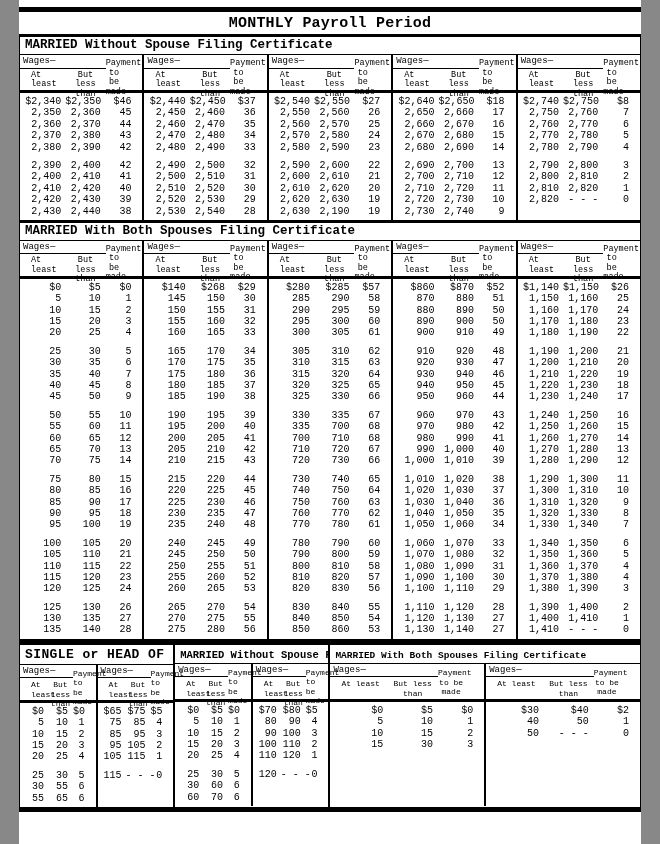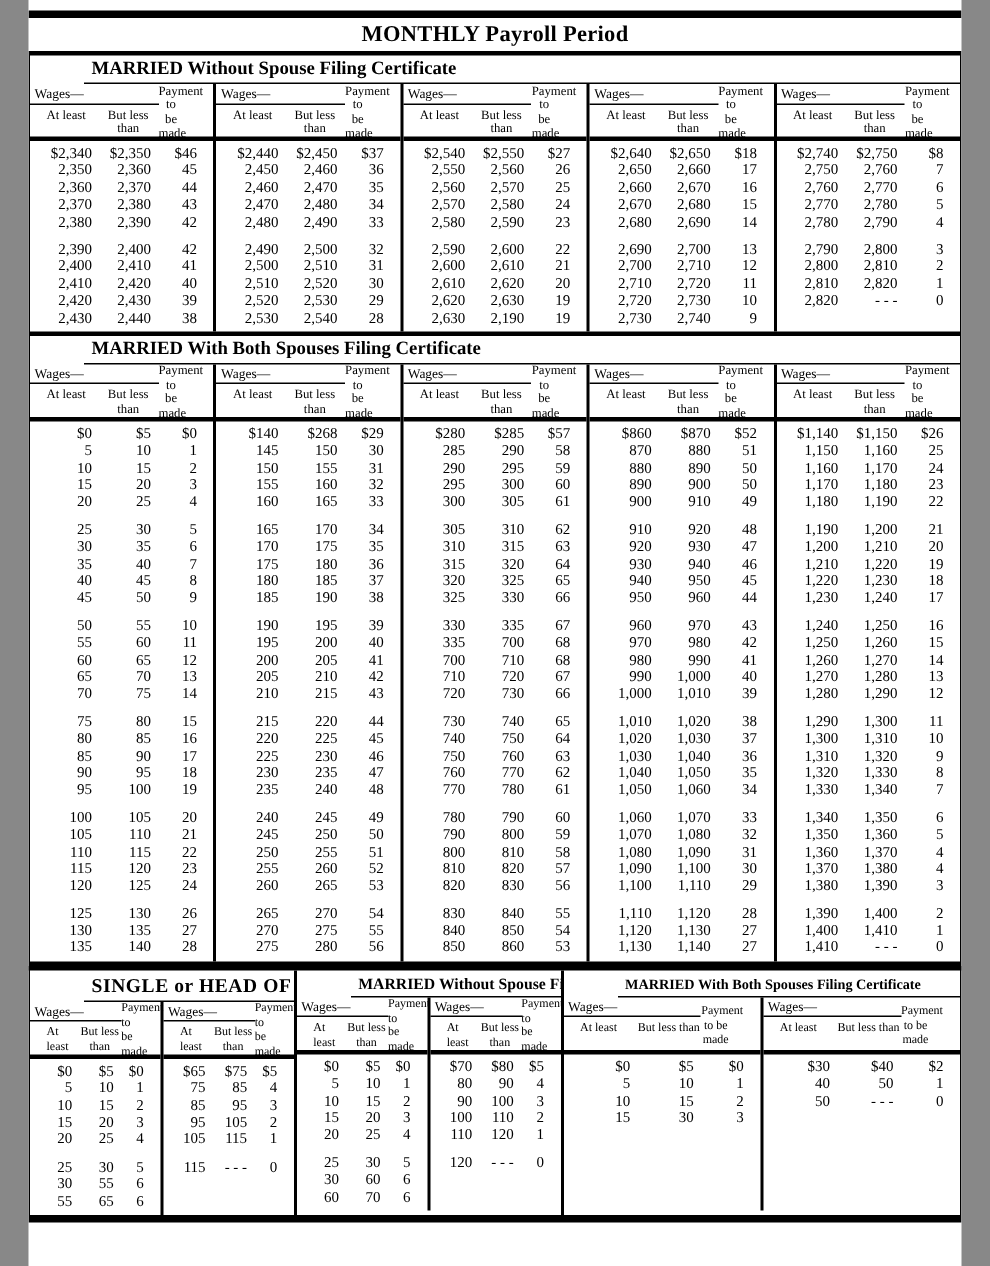--- a/index.html
+++ b/index.html
@@ -1,27 +1,27 @@
 <!DOCTYPE html>
 <html style="--ink: #000000; --paper: #ffffff;"><head>
 <meta charset="utf-8">
 <style>
   :root { --ink:#000; --paper:#fff; }
   * { margin:0; padding:0; box-sizing:border-box; }
   html,body { background:#888; }
   .page {
     width:622px; height:844px; margin:0 auto; background:var(--paper);
-    color:var(--ink); font-family:Liberation Serif, serif; overflow:hidden;
+    color:var(--ink); font-family:Liberation Mono, monospace; overflow:hidden;
   }
   .rule-heavy { height:5px; background:var(--ink); }
   .rule-heavy.top { margin-top:7px; }
   .big-title { text-align:center; font-weight:bold; font-size:15px; padding:3px 0 2px; letter-spacing:.2px; }
   .tbox { border:solid var(--ink); border-width:3px 1px 3px 1px; }
   .dbox { border:solid var(--ink); border-width:3px 1px 0 1px; }
-  .sec-title { font-weight:bold; font-size:12.5px; padding:1px 5px 2px; border-bottom:1px solid var(--ink); white-space:nowrap; overflow:hidden;margin-left:36px; }
+  .sec-title { font-weight:bold; font-size:12.5px; padding:1px 5px 2px; border-bottom:1px solid var(--ink); white-space:nowrap; overflow:hidden; }
   .msec:first-child { border-bottom:3px solid var(--ink); }
   .groups { display:flex; align-items:flex-start; }
   .group { flex:1 1 0; border-right:2px solid var(--ink); display:flex; flex-direction:column; min-width:0; }
   .group:last-child { border-right:none; }
   .ghead {
     display:grid; grid-template-columns:37% 33% 30%; grid-template-rows:auto 1fr;
     height:38px; border-bottom:3px solid var(--ink); font-size:8.5px; line-height:9.5px; padding-top:2px;
   }
   .wages { grid-column:1/3; font-size:9px; padding-left:3px; border-bottom:1px solid var(--ink); padding-bottom:1px; align-self:start; }
   .al  { grid-column:1; padding:2px 0 0 11px; }

